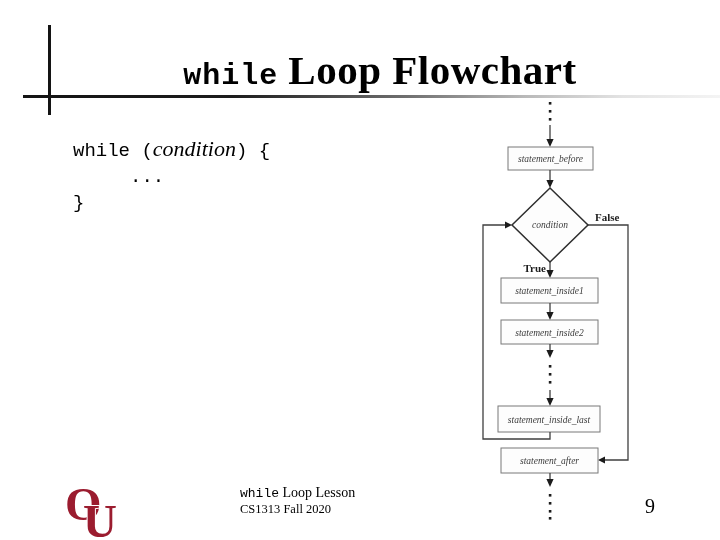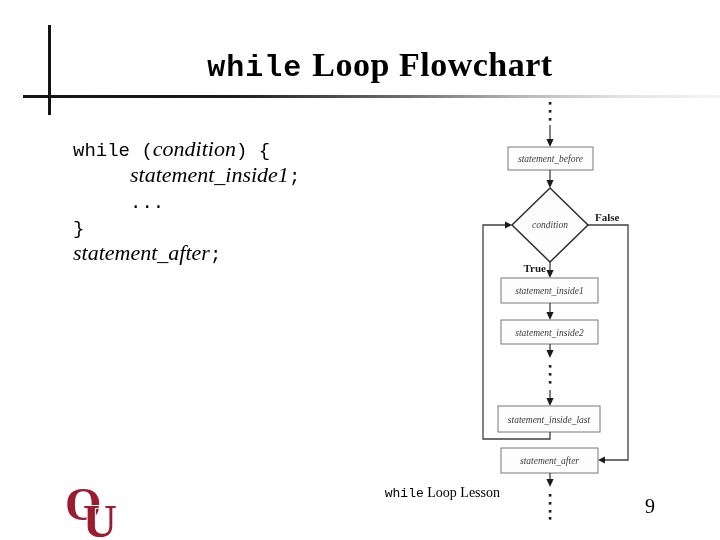--- a/index.html
+++ b/index.html
@@ -7,38 +7,38 @@
     position:relative;width:720px;height:540px;background:#ffffff;overflow:hidden;
     font-family:"Liberation Serif",serif;color:#000;
   }
   
   .deco-vline{position:absolute;left:48px;top:25px;width:3px;height:90px;background:#141414;}
   .deco-hline{position:absolute;left:23px;top:95px;height:3px;right:0;
     background:linear-gradient(90deg,#141414 0%,#1c1c1c 30%,#6f6f6f 55%,#b9b9b9 72%,#e3e3e3 86%,#f4f4f4 100%);}
   
   .title{position:absolute;left:40px;top:46px;width:680px;text-align:center;white-space:nowrap;}
   .title .kw{font-family:"Liberation Mono",monospace;font-weight:bold;font-size:30px;letter-spacing:1px;}
-  .title .rest{font-family:"Liberation Serif",serif;font-weight:bold;font-size:34px;margin-left:10px;letter-spacing:0.5px;}
+  .title .rest{font-family:"Liberation Serif",serif;font-weight:bold;font-size:41px;margin-left:10px;letter-spacing:0.5px;}
   
   .code{position:absolute;left:73px;top:136px;}
   .code-line{height:26px;line-height:26px;white-space:pre;}
   .code-line.indent{padding-left:57px;}
   .code .mono{font-family:"Liberation Mono",monospace;font-size:19px;}
   .code .ital{font-family:"Liberation Serif",serif;font-style:italic;font-size:22px;}
   
   .flowchart{position:absolute;left:455px;top:85px;width:245px;height:452px;}
   .fc-node-label{font-family:"Liberation Serif",serif;font-style:italic;font-size:9.5px;fill:#3c3c3c;}
   .fc-branch-label{font-family:"Liberation Serif",serif;font-weight:bold;font-size:11px;fill:#1d1d1d;}
   .fc-box{fill:#fdfdfd;stroke:#787878;stroke-width:1;}
   .fc-line{stroke:#3f3f3f;stroke-width:1.3;fill:none;}
   .fc-diamond{fill:#fdfdfd;stroke:#2e2e2e;stroke-width:1.5;}
   .fc-arrow{fill:#1b1b1b;stroke:none;}
   .fc-dot{fill:#1b1b1b;}
   
-  .footer{position:absolute;left:240px;top:486px;width:260px;text-align:right;line-height:1;}
+  .footer{position:absolute;left:240px;top:486px;width:260px;text-align:left;line-height:1;}
   .footer .l1{font-size:14px;white-space:nowrap;}
   .footer .l1 .kw{font-family:"Liberation Mono",monospace;font-size:13px;}
   .footer .l2{font-size:12.5px;margin-top:3px;}
   .page-num{position:absolute;left:645px;top:495px;font-size:20px;}
   
   .logo{position:absolute;left:62px;top:476px;width:60px;height:64px;}
 </style>
 </head>
 <body>
 
@@ -46,24 +46,22 @@
 
   <div class="deco-vline"></div>
   <div class="deco-hline"></div>
 
   <div class="title">
     <span class="kw">while</span><span class="rest">Loop Flowchart</span>
   </div>
 
   <div class="code">
     <div class="code-line"><span class="mono">while (</span><span class="ital">condition</span><span class="mono">) {</span></div>
-    <div class="code-line indent"><span class="mono"></span><span class="ital">statement_inside1</span><span class="mono">;</span></div>
     <div class="code-line indent"><span class="mono">...</span><span class="ital"></span><span class="mono"></span></div>
     <div class="code-line"><span class="mono">}</span><span class="ital"></span><span class="mono"></span></div>
-    <div class="code-line"><span class="mono"></span><span class="ital">statement_after</span><span class="mono">;</span></div>
   </div>
 
   <svg class="flowchart" viewBox="0 0 245 452" width="245" height="452" xmlns="http://www.w3.org/2000/svg">
 
     <g>
       <rect class="fc-dot" x="93.8" y="17" width="2.6" height="2.6"></rect>
       <rect class="fc-dot" x="93.8" y="25" width="2.6" height="2.6"></rect>
       <rect class="fc-dot" x="93.8" y="33" width="2.6" height="2.6"></rect>
       <line class="fc-line" x1="95" y1="40" x2="95" y2="55"></line>
       <polygon class="fc-arrow" points="91.4,54 98.6,54 95,62"></polygon>
@@ -129,20 +127,21 @@
       <polygon class="fc-arrow" points="91.4,394 98.6,394 95,402"></polygon>
       <rect class="fc-dot" x="93.8" y="409" width="2.6" height="2.6"></rect>
       <rect class="fc-dot" x="93.8" y="417" width="2.6" height="2.6"></rect>
       <rect class="fc-dot" x="93.8" y="425" width="2.6" height="2.6"></rect>
       <rect class="fc-dot" x="93.8" y="432" width="2.6" height="2.6"></rect>
     </g>
   </svg>
 
   <div class="footer">
     <div class="l1"><span class="kw">while</span><span> Loop Lesson</span></div>
+    <div class="l2">CS1313 Fall 2020</div>
   </div>
 
   <div class="page-num">9</div>
 
   <svg class="logo" viewBox="0 0 60 64" xmlns="http://www.w3.org/2000/svg">
     <text x="3" y="44" font-family="Liberation Serif, serif" font-weight="bold" font-size="47" fill="#9b1c2f" stroke="#ffffff" stroke-width="2" paint-order="stroke">O</text>
     <text x="21" y="61" font-family="Liberation Serif, serif" font-weight="bold" font-size="47" fill="#9b1c2f" stroke="#ffffff" stroke-width="2" paint-order="stroke">U</text>
   </svg>
 
 </div>

